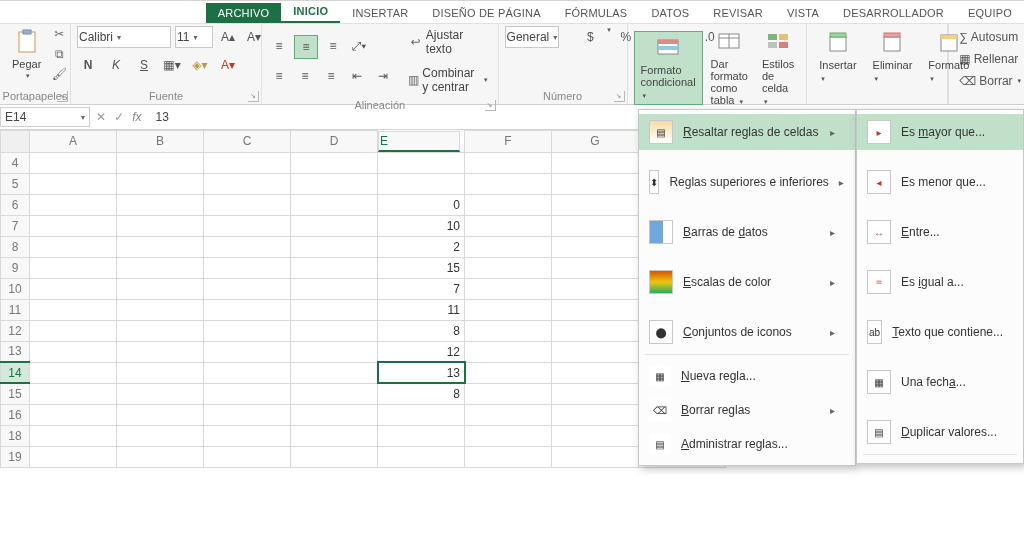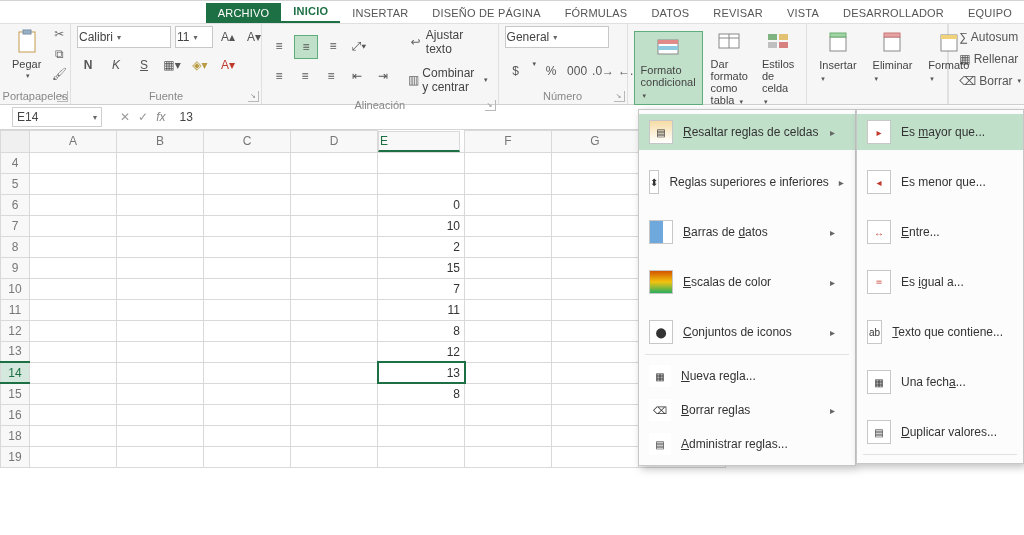--- a/index.html
+++ b/index.html
@@ -25,21 +25,21 @@
   .vbtn { display:flex; flex-direction:column; align-items:center; justify-content:center; gap:2px; padding:2px 6px;}
   .vbtn.active { background:#c1e0ca; border:1px solid #5fad7a;}
   .vbtn .cap { font-size:11px; text-align:left; line-height:12px; color:#444;}
   .dd-tri { font-size:7px; color:#555; margin-left:2px;}
 
   
   .ribbon .right_of { border-left:1px solid #e0e0e0; padding:4px 6px; font-size:11px; color:#555; display:flex; flex-direction:column; gap:4px;}
 
   
   .fbar { height:24px; border-bottom:1px solid #d4d4d4; display:flex; align-items:center;}
-  .namebox { width:80px; border:1px solid #cfcfcf; margin:2px 12px; height:18px; display:flex; align-items:center; padding:0 4px; font-size:12px; background:#fff;}
+  .namebox { width:80px; border:1px solid #cfcfcf; margin:2px 0; height:18px; display:flex; align-items:center; padding:0 4px; font-size:12px; background:#fff;}
   .namebox .dd{ margin-left:auto; font-size:8px; color:#666}
   .fxzone { display:flex; align-items:center; gap:8px; padding:0 6px;}
   .fxzone .fxbtn{ color:#888; font-style:italic;}
   .formula { flex:1; padding:0 8px; font-size:12px;}
 
   
   .gridwrap { position:relative; }
   table.grid { border-collapse:collapse; table-layout:fixed;}
   table.grid th, table.grid td { border:1px solid #d9d9d9; font-size:12px; font-weight:400; color:#333; background:#fff;}
   table.grid th.corner { width:26px; height:18px; background:#f0f0f0;}
@@ -156,21 +156,21 @@
               <span class="iconbox">▥</span>
               <span>Combinar y centrar</span>
               <span class="dd-tri">▾</span>
             </span>
         </div>
       </div>
       <div class="label"><span>Alineación</span><span class="dl">↘</span></div>
     </div>
 
     <div class="group" style="width:128px">
-      <div class="body" style="flex-direction:column;align-items:flex-start;gap:12px">
+      <div class="body" style="flex-direction:row;align-items:flex-start;gap:20px">
         <span class="sel" style="width:100px">
             <span>General</span>
             <span class="dd">▾</span>
           </span>
         <div style="display:flex;gap:4px">
           <span class="minibtn">$</span>
             <span class="dd-tri">▾</span>
           <span class="minibtn">%</span>
           <span class="minibtn">000</span>
           <span class="minibtn">.0→</span>

